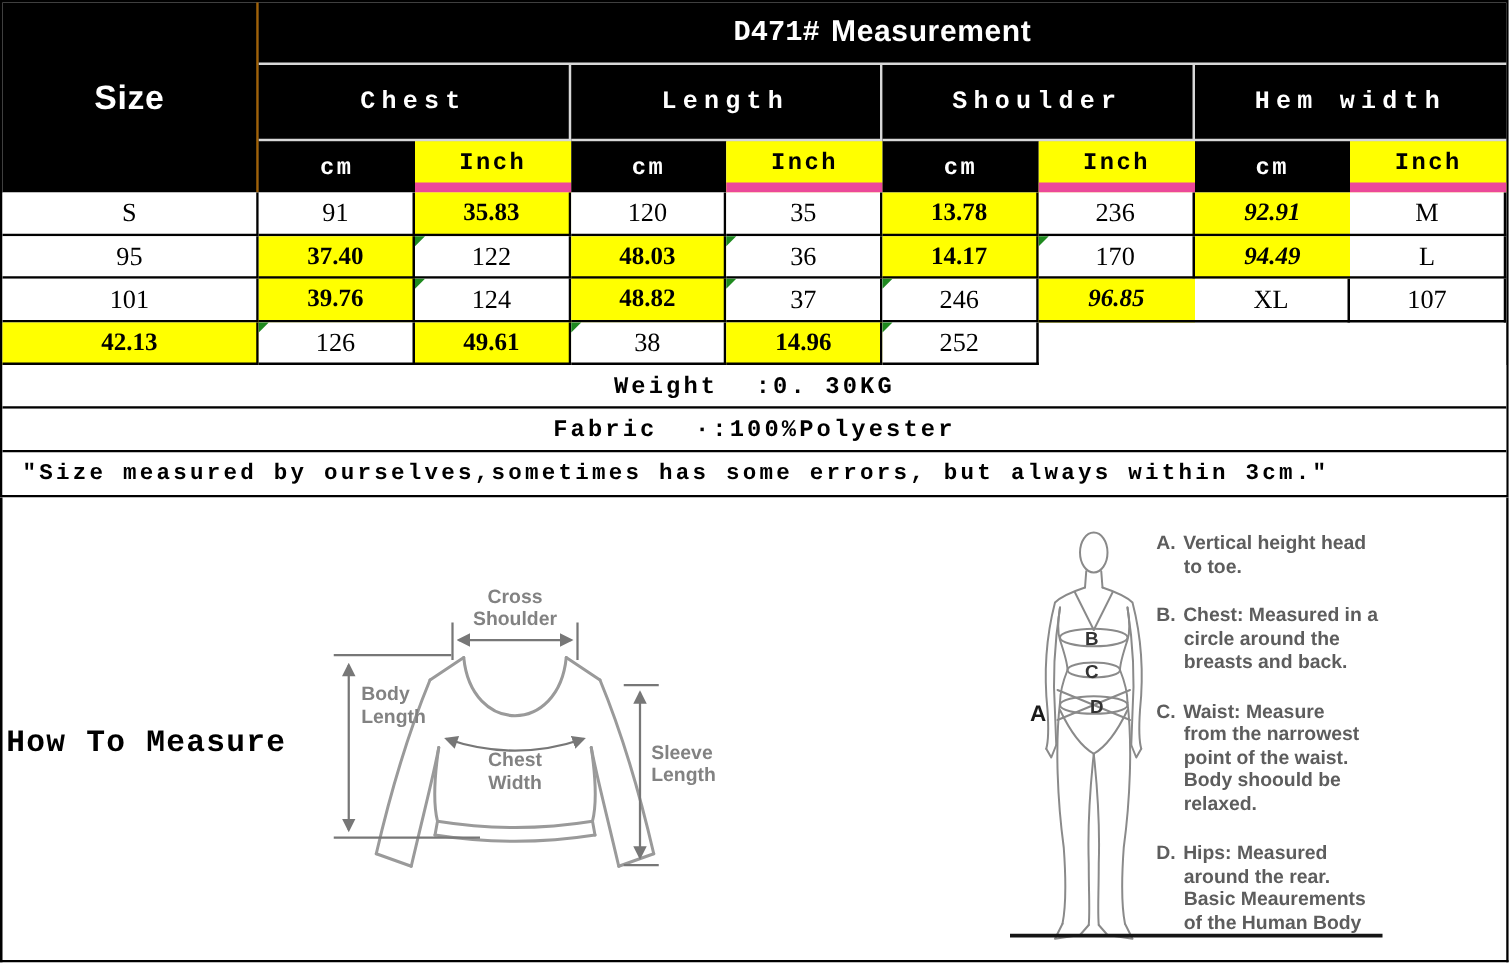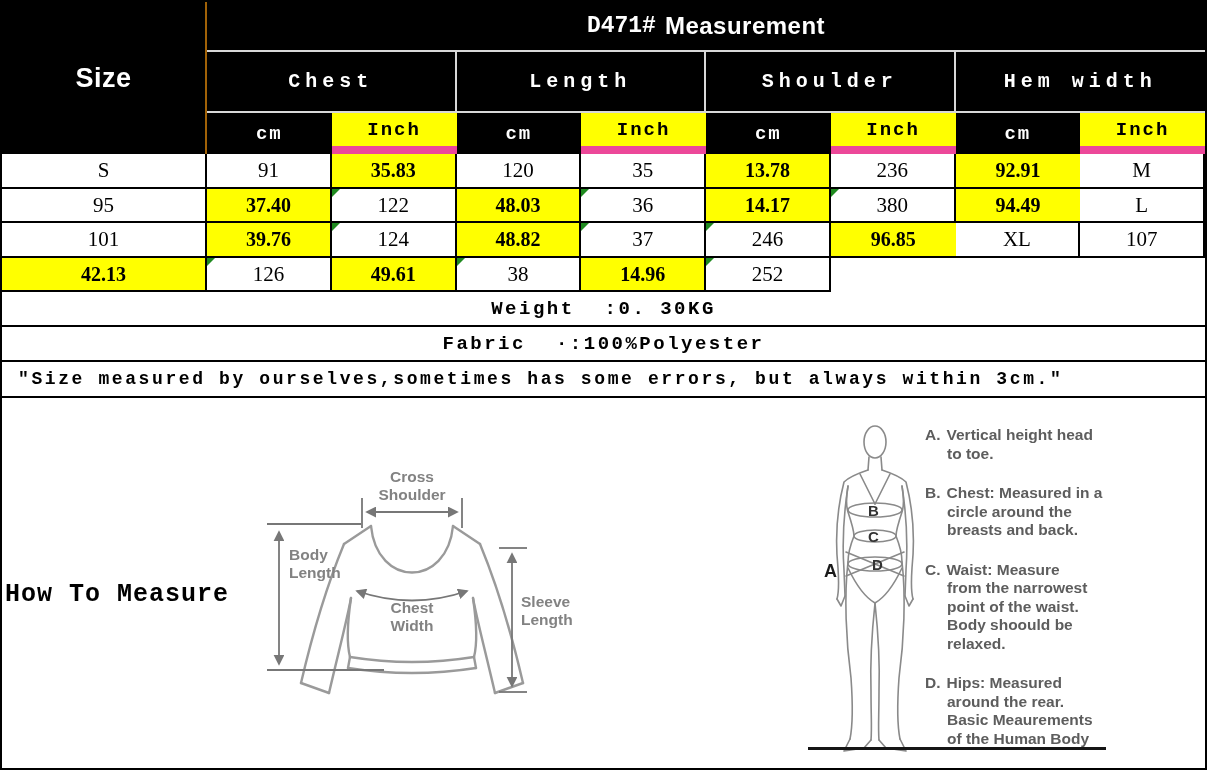--- a/index.html
+++ b/index.html
@@ -31,21 +31,21 @@
   .group.noR { border-right:none; }
 
   .unit { font-family:"Liberation Mono","DejaVu Sans Mono",monospace;
     font-weight:bold; font-size:19px; letter-spacing:2px; }
   .unit.dark { background:#000; color:#fff; }
   .unit.yel  { background:#ffff00; color:#000; border-bottom:8px solid #ec4899; }
 
   .d { background:#fff; color:#000;
     font-family:"Liberation Serif","DejaVu Serif",serif; font-size:21px;
     border-right:2px solid #000; border-bottom:2px solid #000; }
-  .d.noR { border-right:none; }
+  .d.noR { border-right:none;font-style:italic; }
   .d.yel { background:#ffff00; font-weight:bold; font-size:20px; }
 
   .marker::before { content:""; position:absolute; left:0; top:0;
     border-top:8px solid #1f8a1f; border-right:8px solid transparent; }
 
   .span-row { grid-column:1/-1; background:#fff; border-bottom:2px solid #000;
     display:flex; align-items:center; justify-content:center; gap:30px;
     font-family:"Liberation Mono","DejaVu Sans Mono",monospace;
     font-weight:bold; font-size:19px; letter-spacing:2.5px; color:#000; }
   .note-row { grid-column:1/-1; background:#fff; display:flex; align-items:center;
@@ -109,21 +109,21 @@
   <div class="c d">236</div>
   <div class="c d yel noR">92.91</div>
 
   <div class="c d">M</div>
   <div class="c d">95</div>
   <div class="c d yel">37.40</div>
   <div class="c d marker">122</div>
   <div class="c d yel">48.03</div>
   <div class="c d marker">36</div>
   <div class="c d yel">14.17</div>
-  <div class="c d marker">380</div>
+  <div class="c d marker">170</div>
   <div class="c d yel noR">94.49</div>
 
   <div class="c d">L</div>
   <div class="c d">101</div>
   <div class="c d yel">39.76</div>
   <div class="c d marker">124</div>
   <div class="c d yel">48.82</div>
   <div class="c d marker">37</div>
   <div class="c d marker">246</div>
   <div class="c d yel noR">96.85</div>

